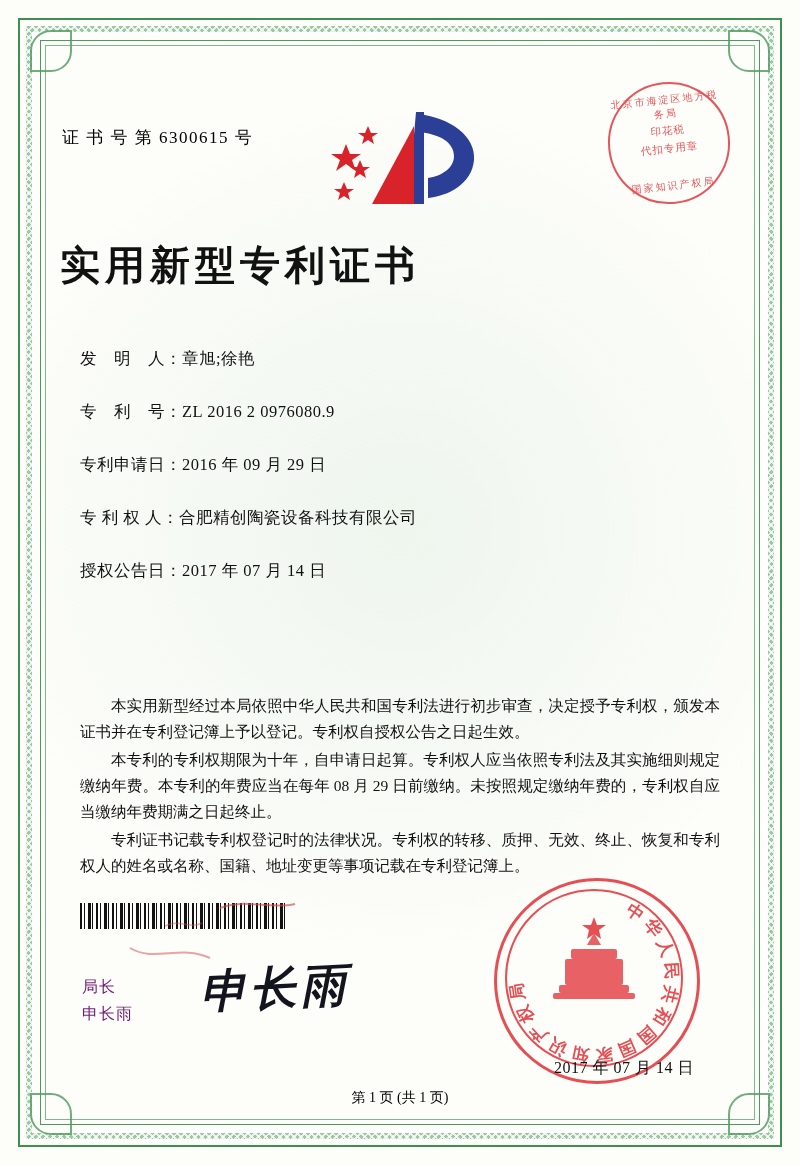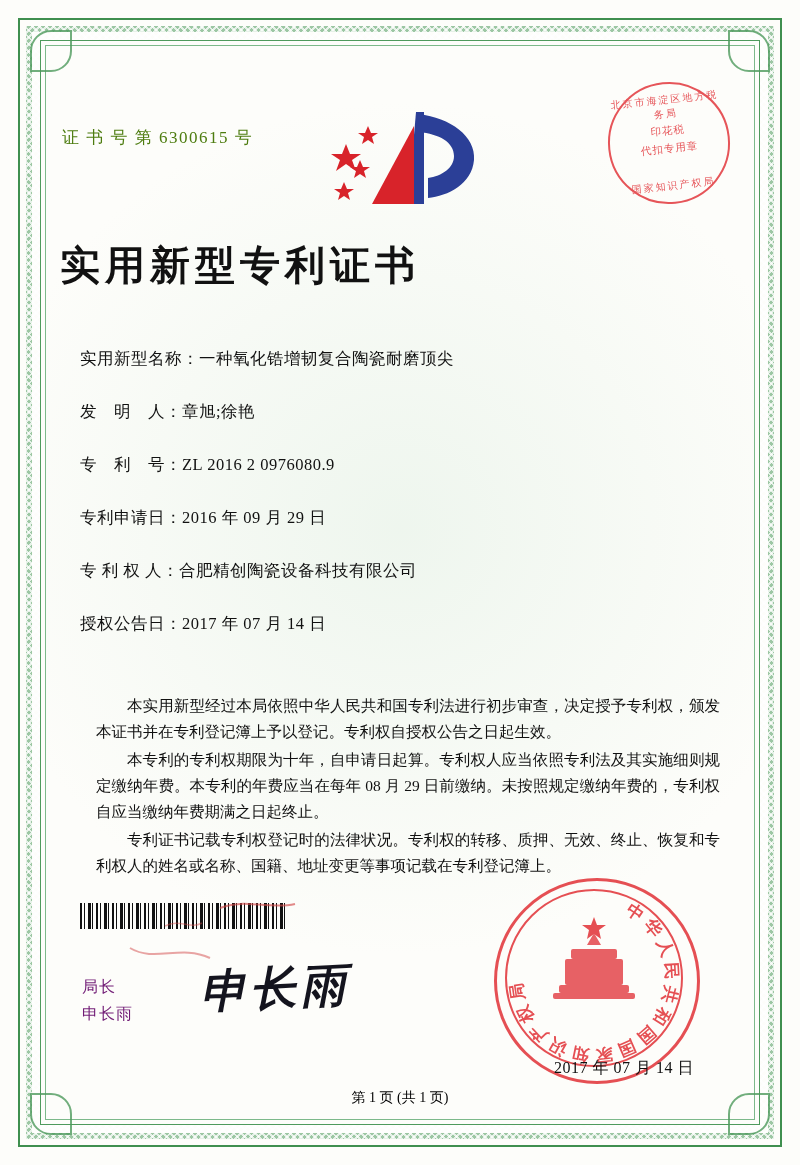--- a/index.html
+++ b/index.html
@@ -122,21 +122,21 @@
     right: 60px;
     bottom: 52px;
   }
 
   .cert-no {
     position: absolute;
     left: 2px;
     top: 68px;
     font-size: 17px;
     letter-spacing: 1.5px;
-    color: #4d7c0f;
+    color: #000000;
   }
 
   
   .logo {
     position: absolute;
     left: 264px;
     top: 50px;
     width: 160px;
     height: 110px;
   }
@@ -212,21 +212,21 @@
     position: absolute;
     left: 20px;
     right: 20px;
     top: 635px;
     font-size: 15.5px;
     line-height: 26px;
     color: #111;
     text-align: justify;
   }
   .body-text p {
-    margin: 0 0 2px 16px;
+    margin: 0 0 2px 0;
     text-indent: 2em;
   }
 
   
   .barcode {
     position: absolute;
     left: 20px;
     top: 845px;
     width: 205px;
     height: 26px;
@@ -335,23 +335,20 @@
     <div class="tax-seal">
       <div class="ts-line ts-arc-top">北京市海淀区地方税务局</div>
       <div class="ts-line ts-l2">印花税</div>
       <div class="ts-line ts-l3">代扣专用章</div>
       <div class="ts-line ts-arc-bot">国家知识产权局</div>
     </div>
 
     <div class="title">实用新型专利证书</div>
 
     <div class="fields">
-      <div class="field">
-        <span class="lbl">实用新型名称：</span><span class="val">一种氧化锆增韧复合陶瓷耐磨顶尖</span>
-      </div>
       <div class="field">
         <span class="lbl">发　明　人：</span><span class="val">章旭;徐艳</span>
       </div>
       <div class="field">
         <span class="lbl">专　利　号：</span><span class="val">ZL 2016 2 0976080.9</span>
       </div>
       <div class="field">
         <span class="lbl">专利申请日：</span><span class="val">2016 年 09 月 29 日</span>
       </div>
       <div class="field">

